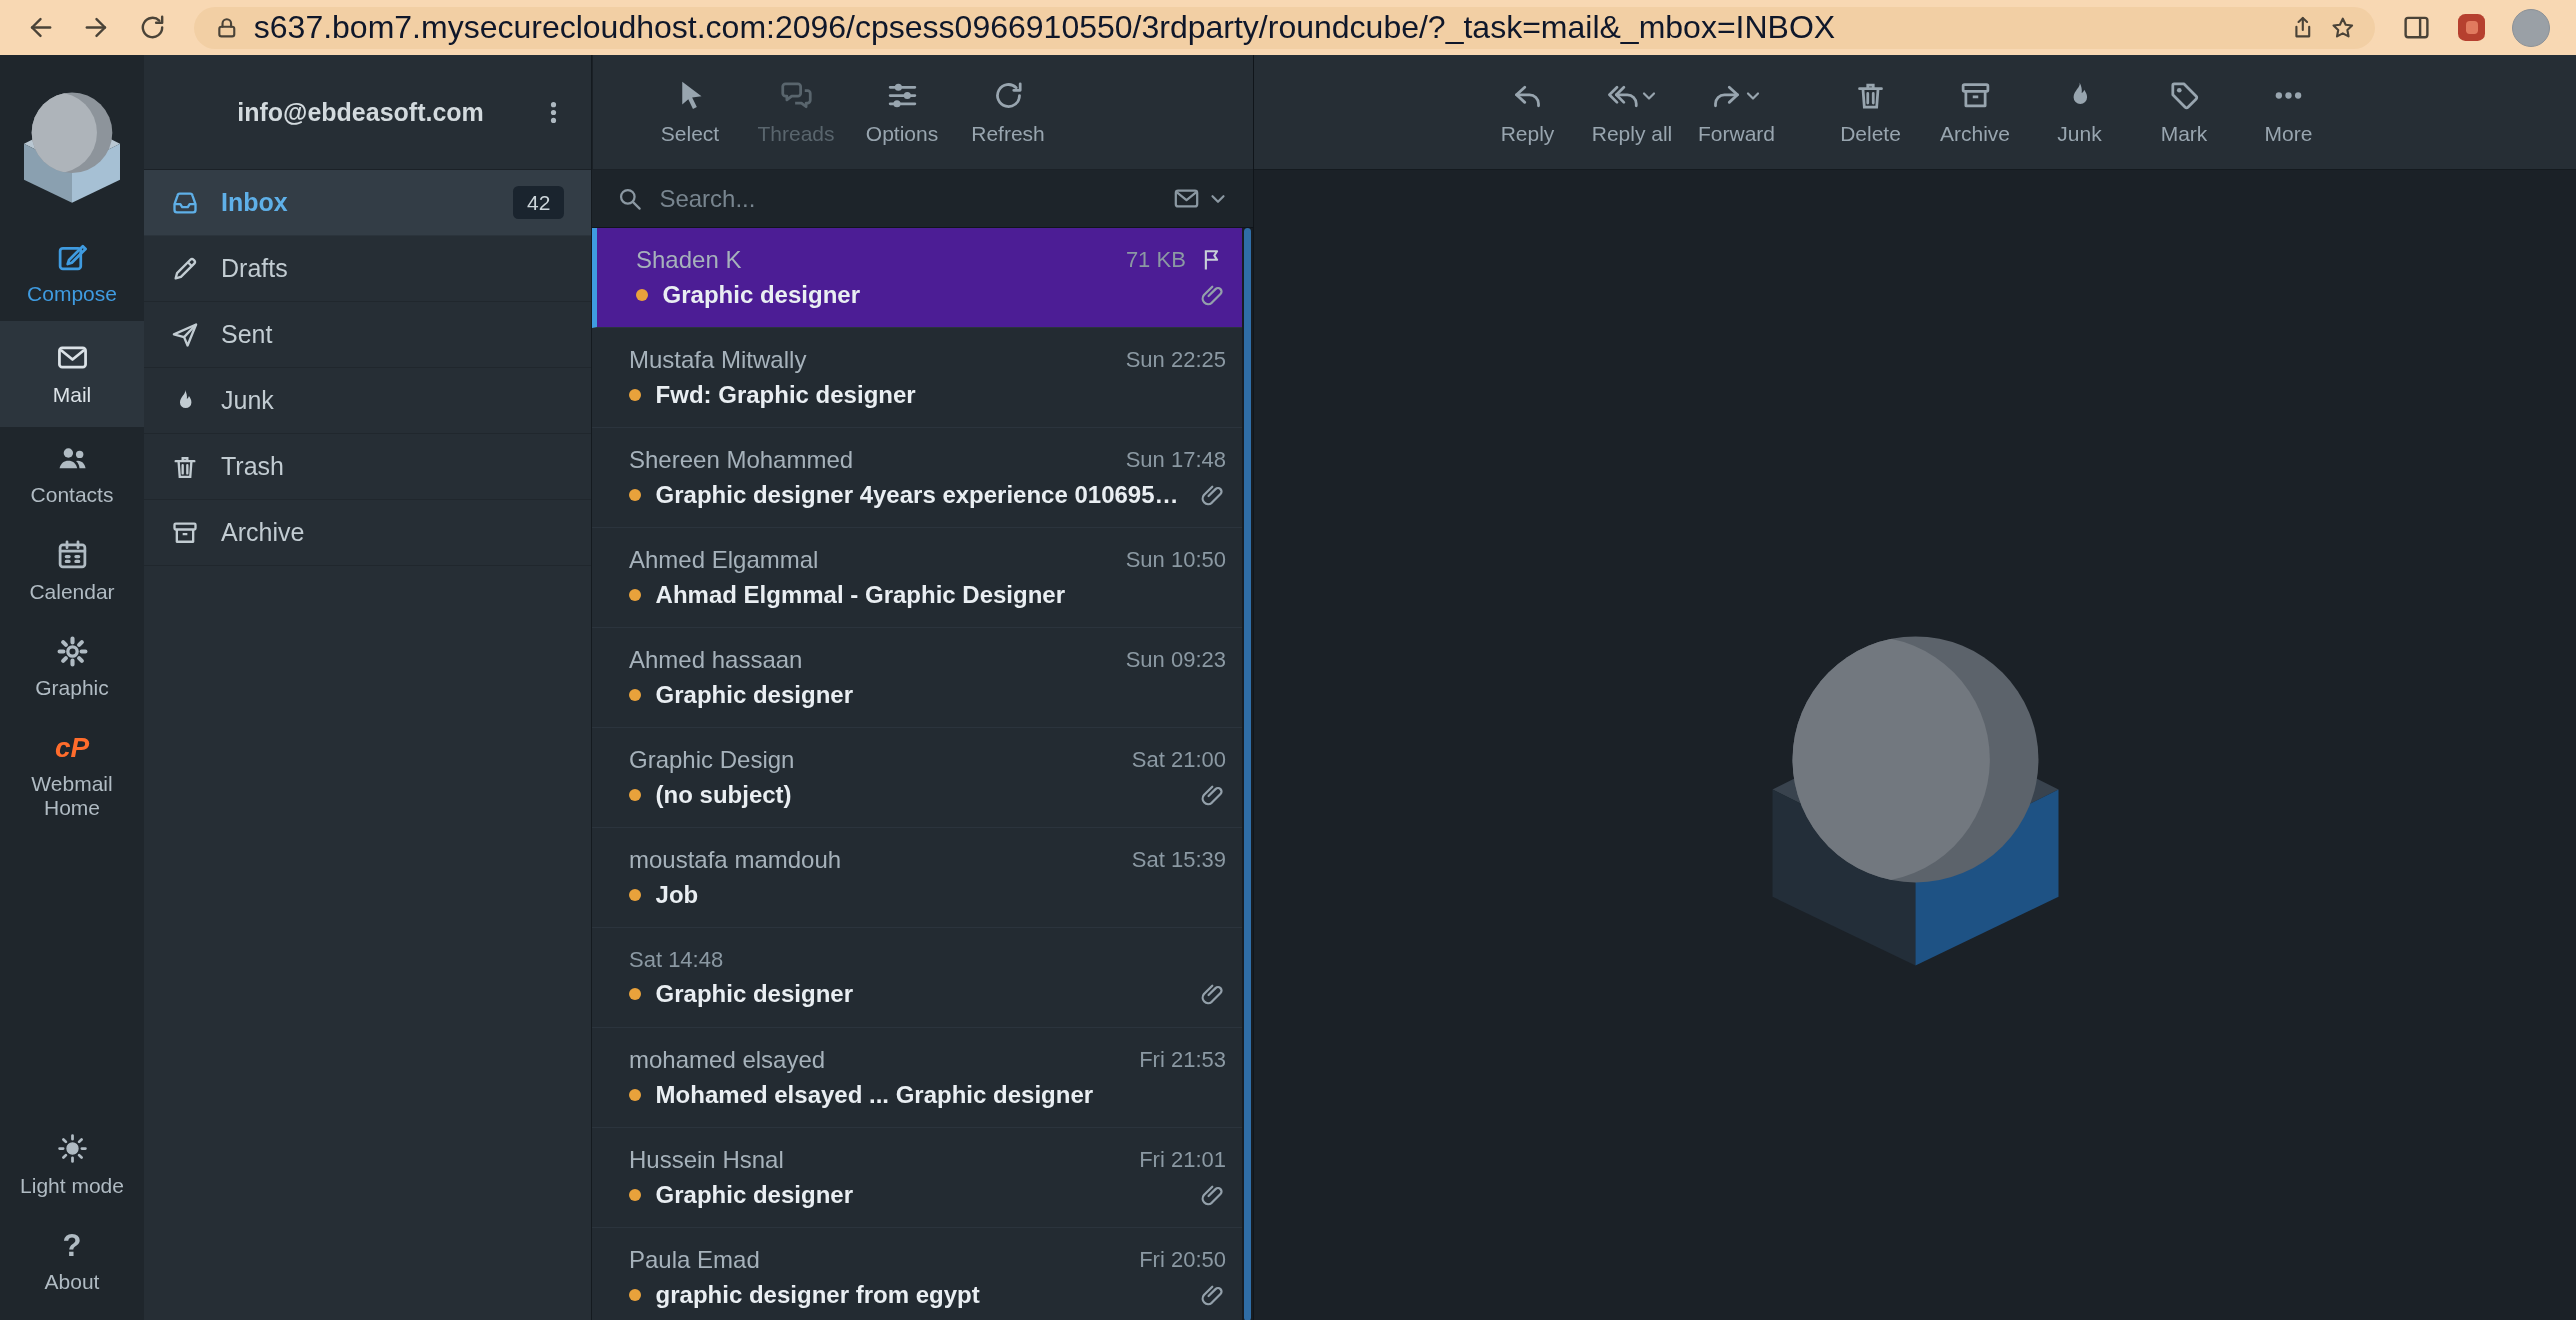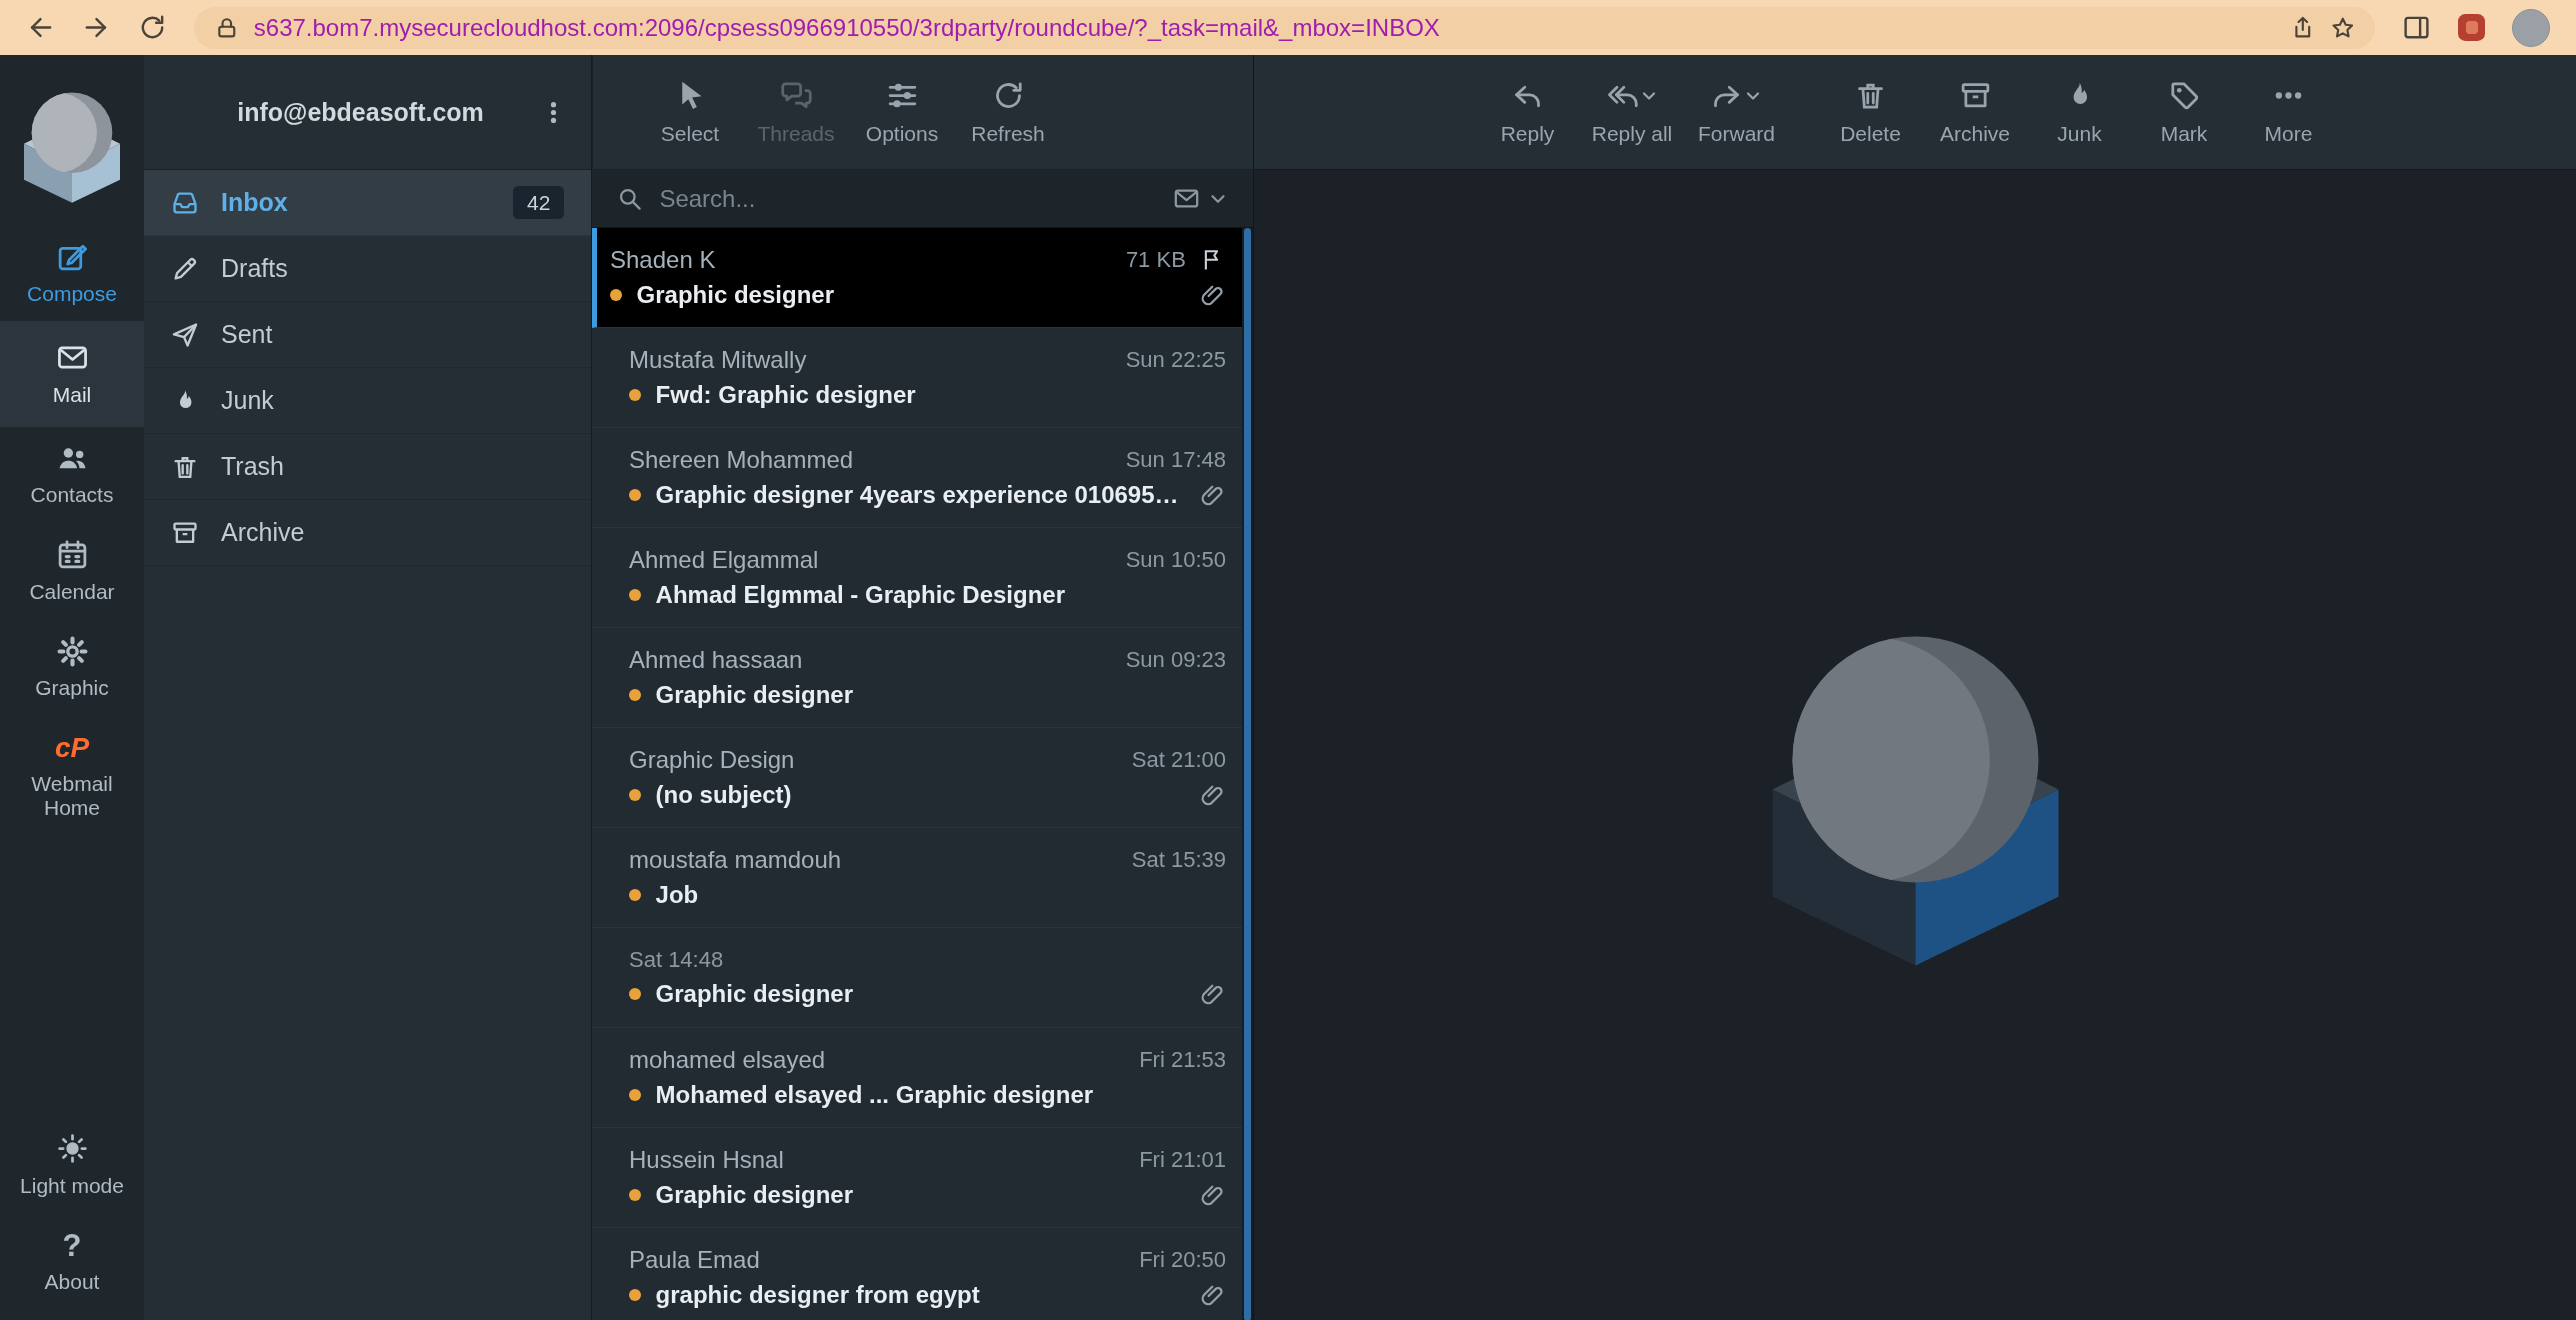--- a/index.html
+++ b/index.html
@@ -7,21 +7,21 @@
     font-family:"Liberation Sans","DejaVu Sans",sans-serif; }
   .page { width:2576px; height:1321px; display:flex; flex-direction:column; }
 
   
   .browser-bar { height:55px; flex:0 0 55px; background:#f8d8b3; display:flex; align-items:center;
     padding:0 25.6px; gap:27px; }
   .bicon { display:flex; align-items:center; justify-content:center; color:#4a4338; }
   .bicon svg { width:29px; height:29px; }
   .addr { flex:1; height:42px; background:#f2cfa4; border-radius:22px; display:flex;
     align-items:center; padding:0 20px; gap:14.6px; color:#3a332a; min-width:0; }
-  .addr .url { font-size:24px; color:#a21caf; white-space:nowrap; overflow:hidden; flex:1; }
+  .addr .url { font-size:32px; color:#0f172a; white-space:nowrap; overflow:hidden; flex:1; }
   .addr svg { width:25.6px; height:25.6px; }
   .avatar { width:38px; height:38px; border-radius:50%; background:#9aa0a6; border:1.8px solid #8b9197; }
   .ext-icon { width:27px; height:27px; border-radius:7.3px; background:#b6402f; position:relative; }
   .ext-icon::after { content:""; position:absolute; inset:7.3px; border-radius:3.7px; background:#e07a5f; }
 
   
   .app { flex:1; display:flex; min-height:0; }
 
   
   .nav { width:144px; flex:0 0 144px; background:#1f262c; display:flex; flex-direction:column;
@@ -76,21 +76,21 @@
     justify-content:center; gap:7.3px; border-bottom:0.9px solid #2b343d; }
   .msg .l1 { display:flex; align-items:center; gap:14.6px; }
   .msg .sender { flex:1; font-size:24px; color:#a6b2bb; white-space:nowrap; overflow:hidden; text-overflow:ellipsis; }
   .msg .meta { font-size:22px; color:#8b99a3; }
   .msg .l2 { display:flex; align-items:center; gap:14.6px; }
   .msg .dot { width:12px; height:12px; border-radius:50%; background:#e9a23b; flex:0 0 12px; }
   .msg .subj { flex:1; font-size:24px; font-weight:bold; color:#e9eef2; white-space:nowrap;
     overflow:hidden; text-overflow:ellipsis; }
   .msg .clip svg { width:27px; height:27px; color:#93a0aa; display:block; }
   .msg .flag svg { width:25.6px; height:25.6px; color:#c7d0d7; display:block; }
-  .msg.selected { background:#000000; border-left:5.5px solid #3f9be0; padding-left:13px; }
+  .msg.selected { background:#4c1d95; border-left:5.5px solid #3f9be0; padding-left:39px; }
 
   .vscroll { position:absolute; top:173px; right:0; bottom:0; width:11px; background:#171d23; }
   .vscroll .thumb { position:absolute; top:0; left:1.8px; width:7.3px; height:100%; border-radius:3.7px;
     background:#2f6da6; }
 
   
   .content { flex:1; background:#1b2127; display:flex; flex-direction:column; min-width:0; }
   .mail-toolbar { height:115px; flex:0 0 115px; background:#262e35; border-bottom:0.9px solid #141a1f;
     display:flex; align-items:center; padding-left:224px; gap:5.5px; }
   .mail-toolbar .tool-btn { width:99px; }

